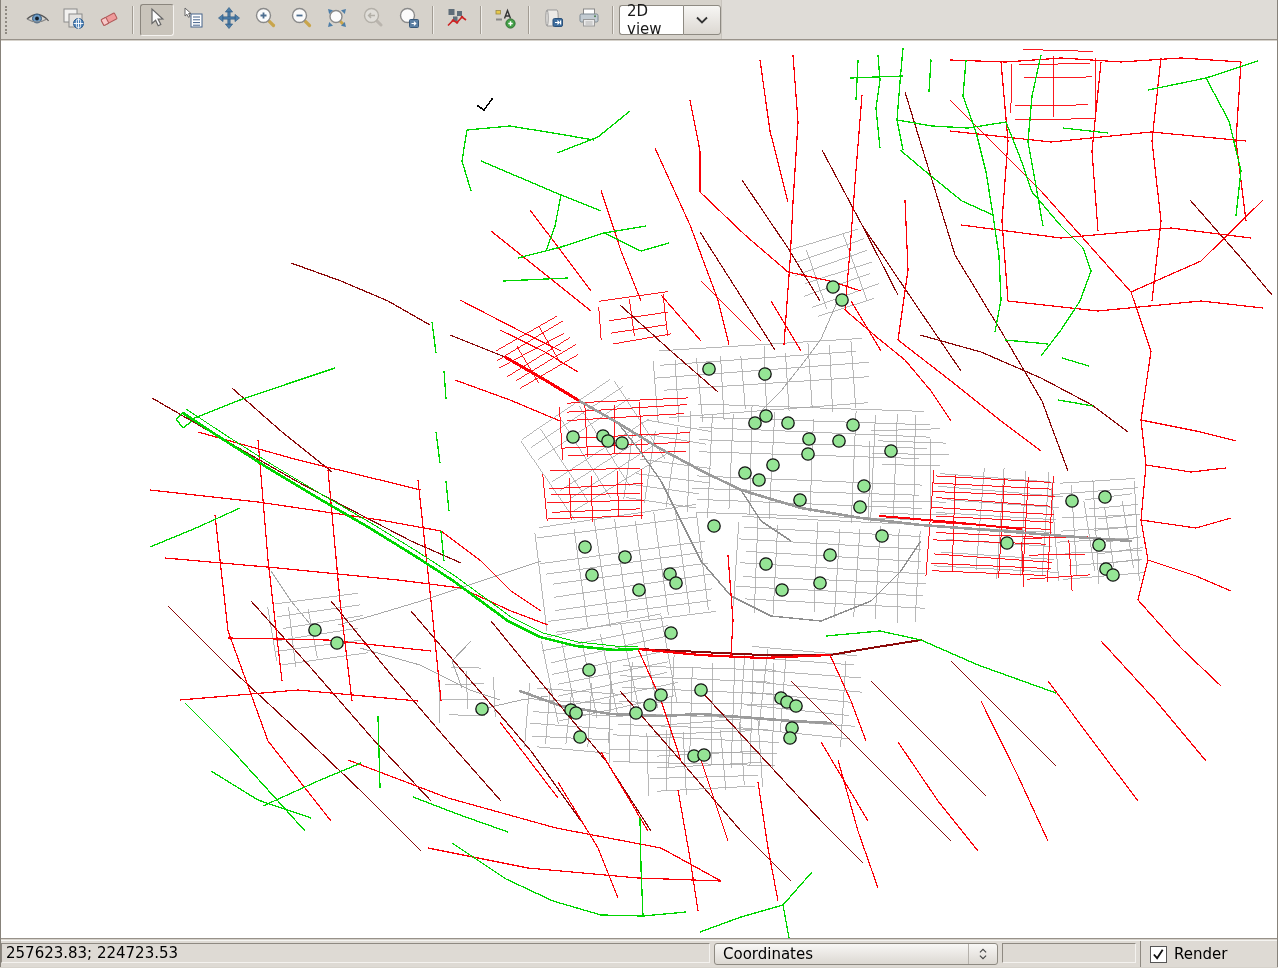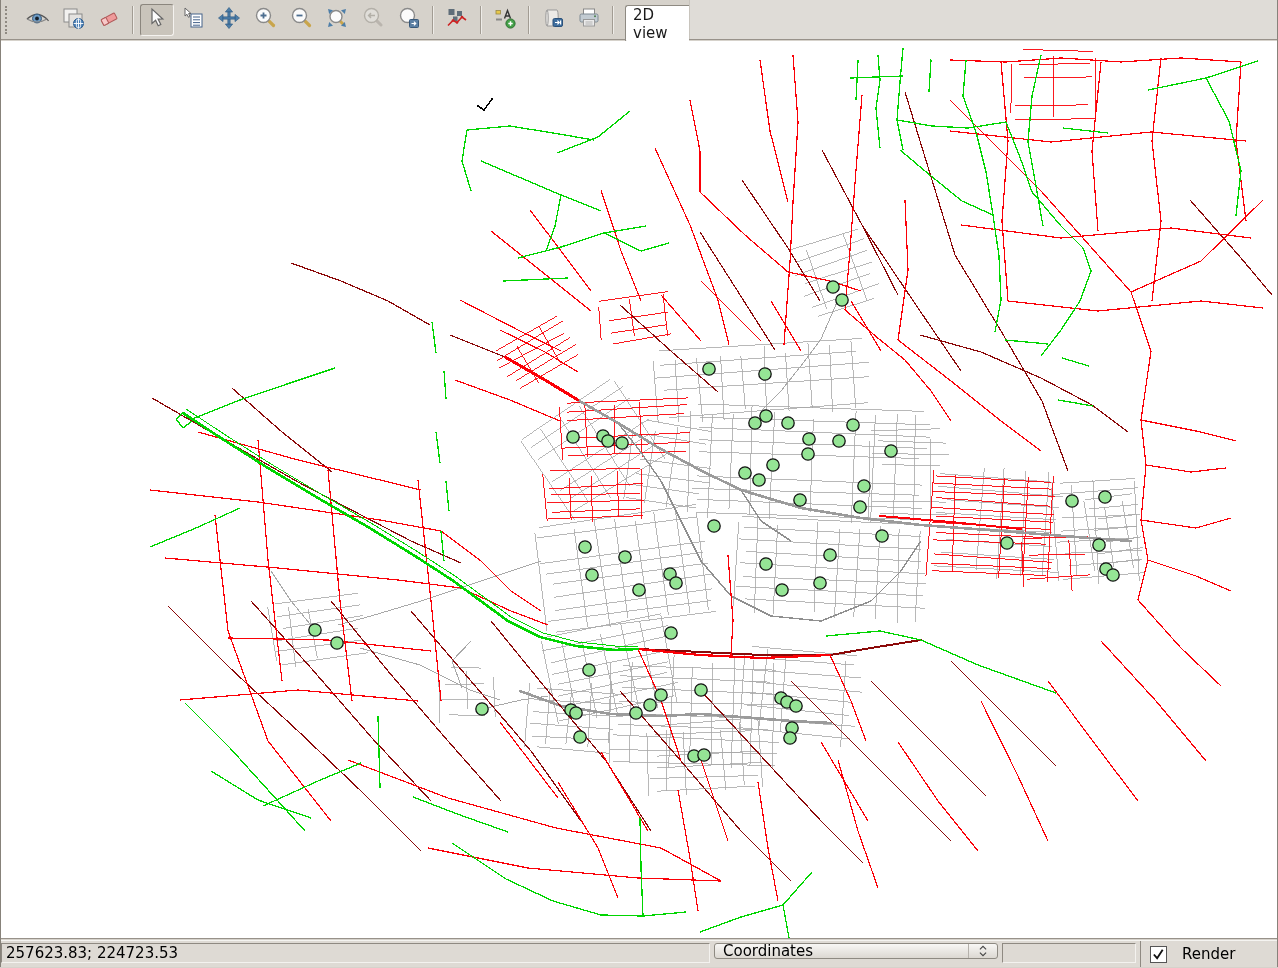--- a/index.html
+++ b/index.html
@@ -10,42 +10,42 @@
   #toolbar{position:absolute;left:0;top:0;width:100%;height:40px;background:#d6d2cb;
     border-bottom:1px solid #98928a;display:flex;align-items:center;padding-left:2px;box-sizing:border-box;}
   #toolbar .tail{flex:1 1 auto;align-self:stretch;background:#dfdcd7;border-left:1px solid #c8c4bd;}
   .grip{width:8px;height:28px;margin:0 4px 0 2px;border-left:2px dotted #8f8a82;}
   .tbtn{width:34px;height:32px;margin:0 1px;display:flex;align-items:center;justify-content:center;
     background:transparent;border:1px solid transparent;border-radius:3px;padding:0;}
   .tbtn svg{width:24px;height:24px;}
   .tbtn.pressed{background:#c9c4bb;border-color:#8b867e #f4f2ef #f4f2ef #8b867e;border-style:solid;}
   .tbtn.disabled{opacity:.45;}
   .tsep{width:1px;height:28px;background:#a29c93;border-right:1px solid #eeece8;margin:0 5px;}
-  .combo2d{display:flex;height:30px;margin-left:6px;flex-direction:column;}
+  .combo2d{display:flex;height:30px;}
   .combo2d .val{width:56px;background:#fff;border:1px solid #8e8a82;border-right:none;
     border-radius:3px 0 0 3px;display:flex;align-items:center;padding-left:7px;font-size:15px;color:#1a1a1a;}
   .combo2d .chev{width:36px;background:linear-gradient(#f7f6f4,#dcd8d2);border:1px solid #8e8a82;
     border-radius:0 3px 3px 0;display:flex;align-items:center;justify-content:center;}
   
   #map{position:absolute;left:0;top:41px;width:1276px;height:897px;background:#ffffff;
     border-bottom:1px solid #98928a;box-sizing:content-box;}
   
   #statusbar{position:absolute;left:0;top:940px;width:1276px;height:26px;background:#dedad4;
     border-top:1px solid #f5f4f1;display:flex;align-items:center;font-size:15px;color:#000;}
   .sunken{border:1px solid;border-color:#8f8a82 #f4f2ef #f4f2ef #8f8a82;height:20px;box-sizing:border-box;}
   #coordbox{position:absolute;left:0;top:2px;width:709px;padding:0 4px;line-height:19px;}
-  #modecombo{position:absolute;left:713px;top:2px;width:284px;height:16px;box-sizing:border-box;
+  #modecombo{position:absolute;left:713px;top:2px;width:284px;height:22px;box-sizing:border-box;
     background:linear-gradient(#f8f7f5,#dcd8d2);border:1px solid #8e8a82;border-radius:3px;
     display:flex;align-items:center;}
   #modecombo .mval{flex:1;padding-left:8px;}
   #modecombo .spin{width:28px;align-self:stretch;border-left:1px solid #b5b1ab;
     display:flex;align-items:center;justify-content:center;}
   #midpanel{position:absolute;left:1001px;top:2px;width:134px;}
   #renderpanel{position:absolute;left:1139px;top:0;height:26px;width:137px;
-    border-left:1px solid #8f8a82;display:flex;align-items:center;padding-left:9px;box-sizing:border-box;gap:8px;}
+    border-left:1px solid #8f8a82;display:flex;align-items:center;padding-left:9px;box-sizing:border-box;}
   #renderpanel .box{width:15px;height:15px;background:#fff;border:1px solid #555;margin-right:7px;
     display:flex;align-items:center;justify-content:center;}
   #renderpanel .box svg{visibility:hidden;}
   #renderpanel .box.checked svg{visibility:visible;}
 </style>
 </head>
 <body>
 
 <div id="window">
 

